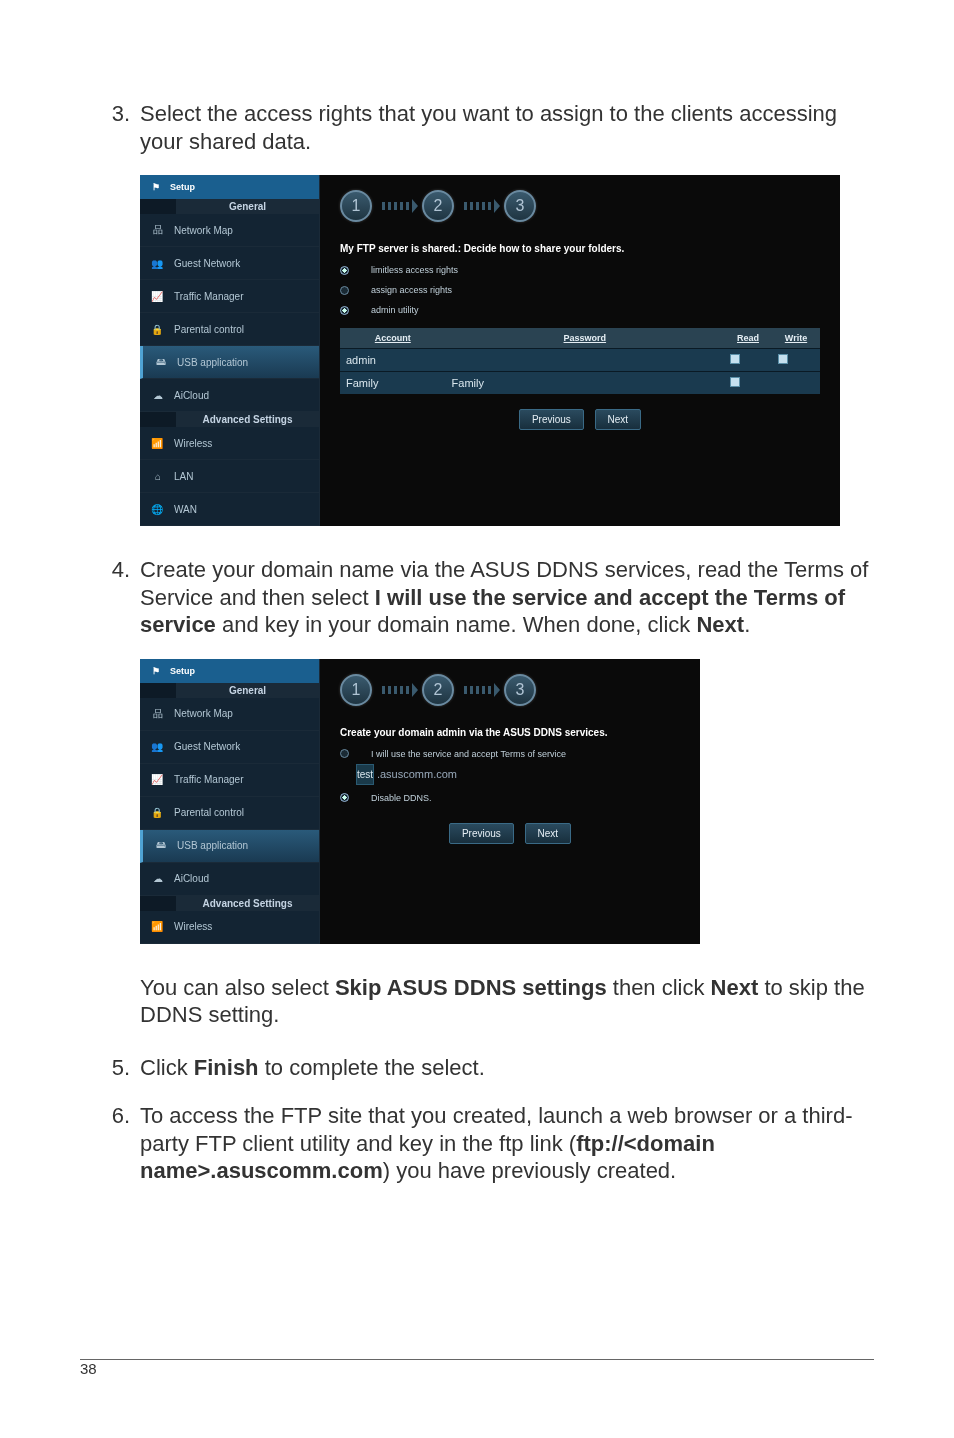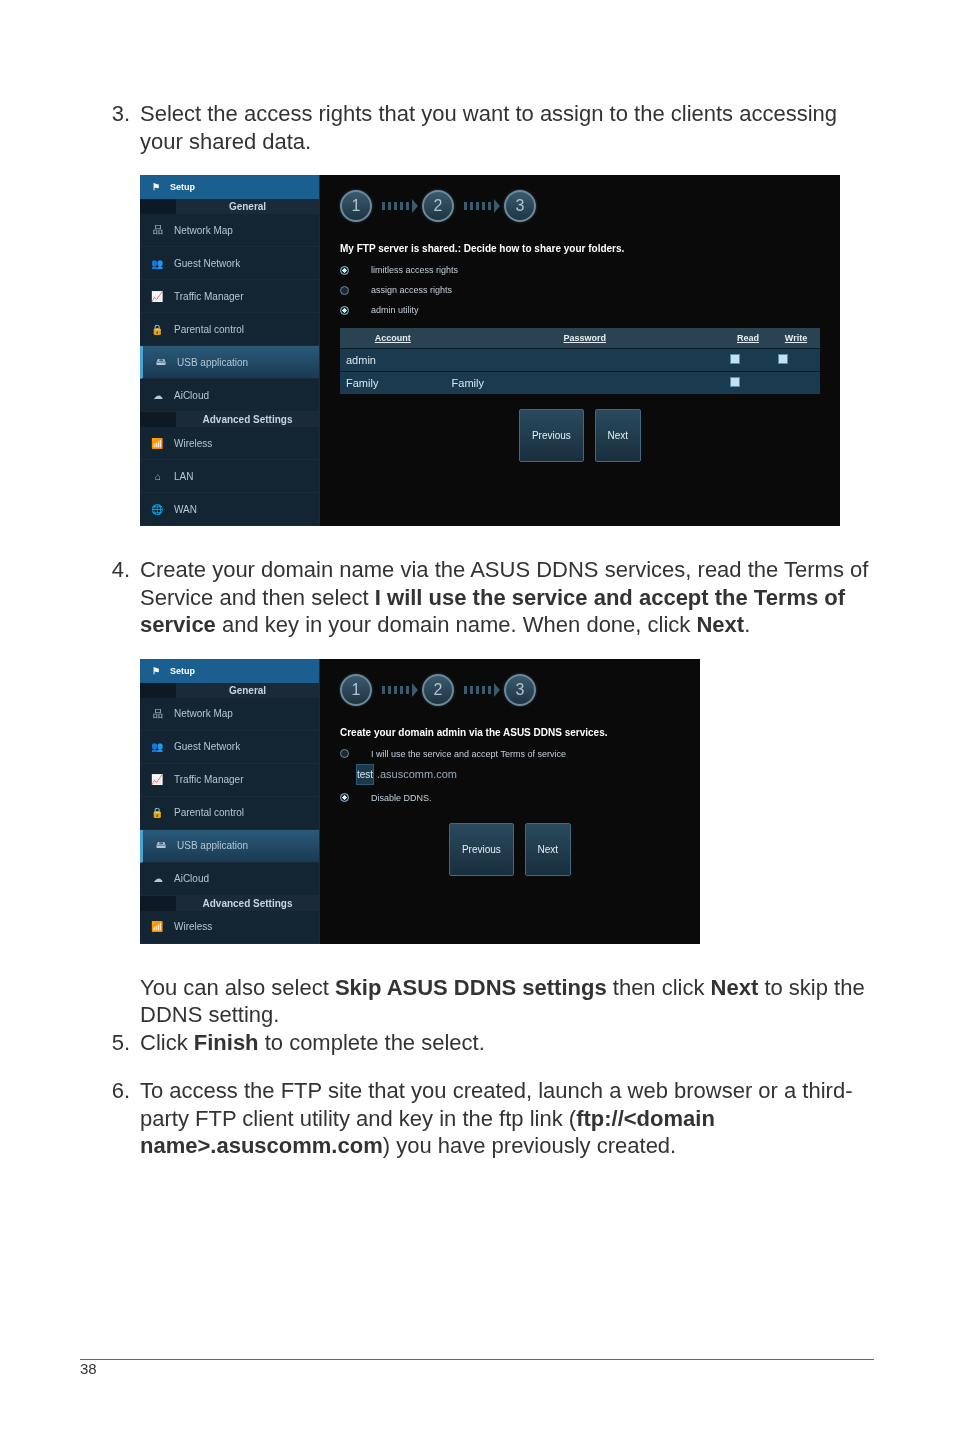--- a/index.html
+++ b/index.html
@@ -26,20 +26,21 @@
     text-align: right;
     padding-right: 10px;
   }
   .step-text {
     font-size: 22px;
     line-height: 1.25;
   }
   .step-text b { font-weight: 700; }
   .indent-wrap {
     margin-left: 40px;
+    margin-bottom: 25px;
   }
   
   .router-ui {
     width: 700px;
     background: #000;
     margin-left: 40px;
     margin-top: 10px;
     margin-bottom: 30px;
     font-size: 10px;
     color: #ddd;
@@ -143,21 +144,21 @@
     background: #1a3a4f;
     color: #d9e6ed;
     font-size: 11px;
     padding: 5px 6px;
     border-top: 1px solid #0a1a25;
   }
   .r-check { width: 10px; height: 10px; background: #c5e0ef; display: inline-block; border:1px solid #5a8fa8;}
   .r-btns { text-align: center; margin-top: 15px; }
   .r-btn {
     display: inline-block;
-    padding: 20px 12px;
+    padding: 4px 12px;
     background: linear-gradient(#2a4a5e,#182f3d);
     border: 1px solid #3a6a86;
     color: #e5eef4;
     font-size: 10px;
     margin: 0 4px;
     border-radius: 2px;
   }
   .ddns-input {
     background: #1a3a4a;
     border: 1px solid #2a5a72;

